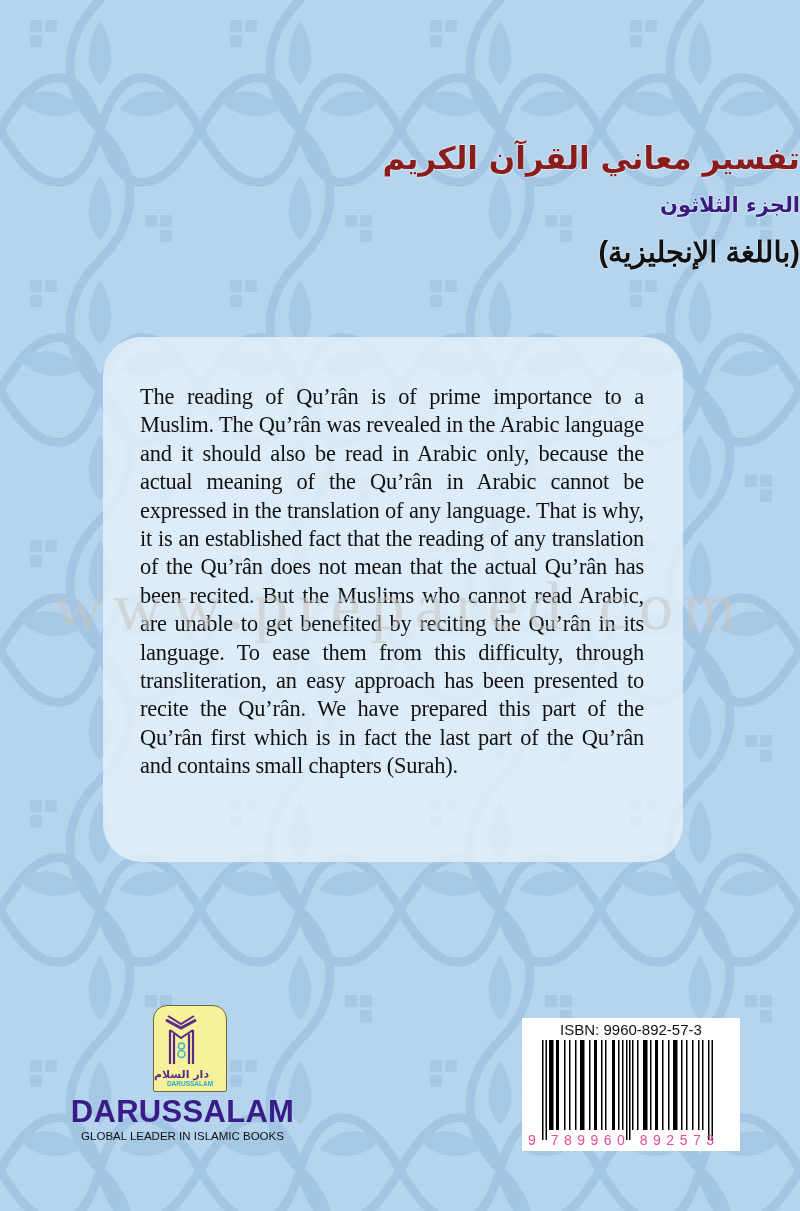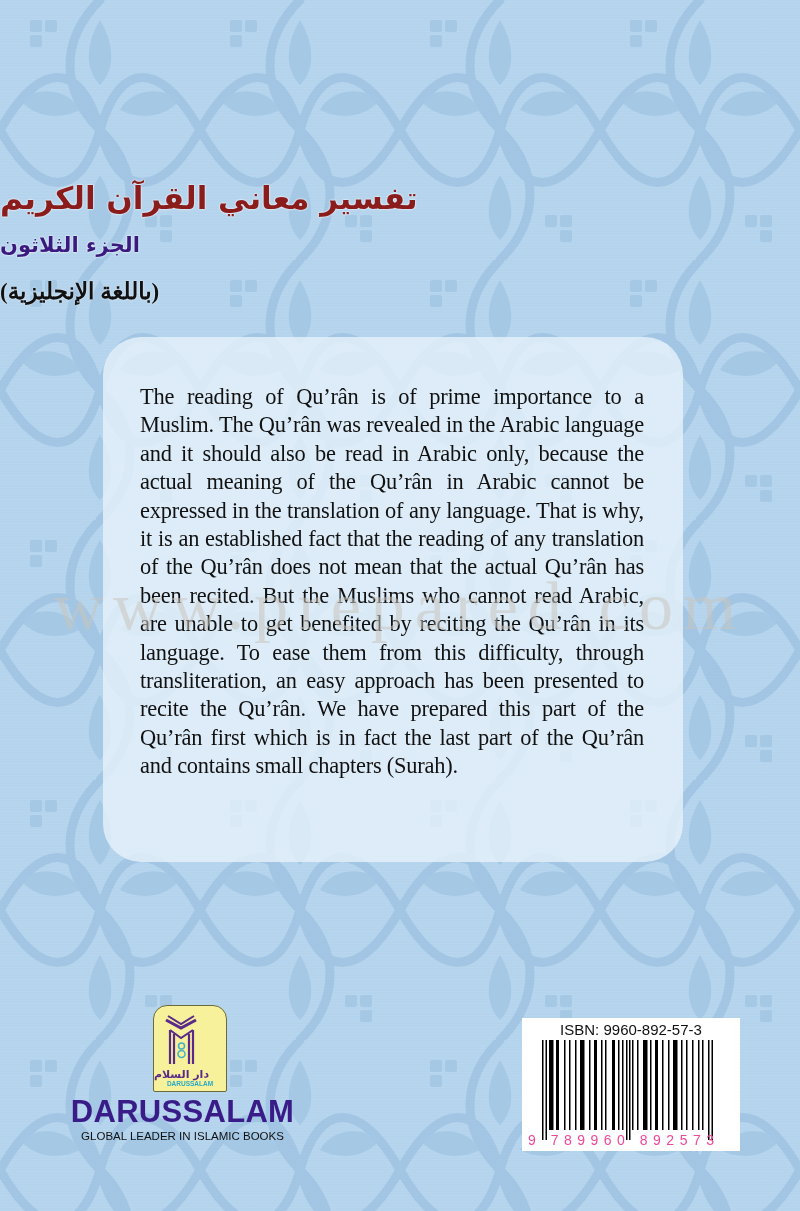--- a/index.html
+++ b/index.html
@@ -10,35 +10,35 @@
   }
   .cover {
     position: absolute; left: 0; top: 0; width: 800px; height: 1211px;
     background:
       repeating-linear-gradient(0deg, rgba(255,255,255,0.06) 0px, rgba(255,255,255,0.06) 1px, transparent 1px, transparent 3px),
       #b4d3ec;
     overflow: hidden;
   }
   .ornament-layer { position: absolute; left: 0; top: 0; width: 800px; height: 1211px; }
   .title-block {
-    position: absolute; left: 0; top: 138px; width: 800px; text-align: left; margin-top: 40px;
+    position: absolute; left: 0; top: 138px; width: 800px; text-align: right;
   }
   .ar-title {
     font-family: "DejaVu Sans", sans-serif; font-weight: bold;
     font-size: 31px; color: #8b1c1c; direction: rtl; line-height: 40px;
     text-shadow: 0 0 2px #eef6fc, 0 0 2px #eef6fc;
   }
   .ar-sub {
     font-family: "DejaVu Sans", sans-serif; font-weight: bold;
     font-size: 21px; color: #3b1a80; direction: rtl; margin-top: 12px; line-height: 30px;
     text-shadow: 0 0 2px #eef6fc, 0 0 2px #eef6fc;
   }
   .ar-lang {
-    font-family: Liberation Serif, serif; font-weight: bold;
-    font-size: 23px; color: #111; direction: rtl; margin-top: 16px; line-height: 32px;
+    font-family: Liberation Sans, sans-serif; font-weight: bold;
+    font-size: 29px; color: #111; direction: rtl; margin-top: 16px; line-height: 32px;
     text-shadow: 0 0 2px #eef6fc;
   }
   .text-box {
     position: absolute; left: 103px; top: 337px; width: 580px; height: 525px;
     background: rgba(232, 243, 251, 0.78);
     border-radius: 38px;
     box-sizing: border-box;
     padding: 37px 30px 0 28px;
   }
   .blurb {

